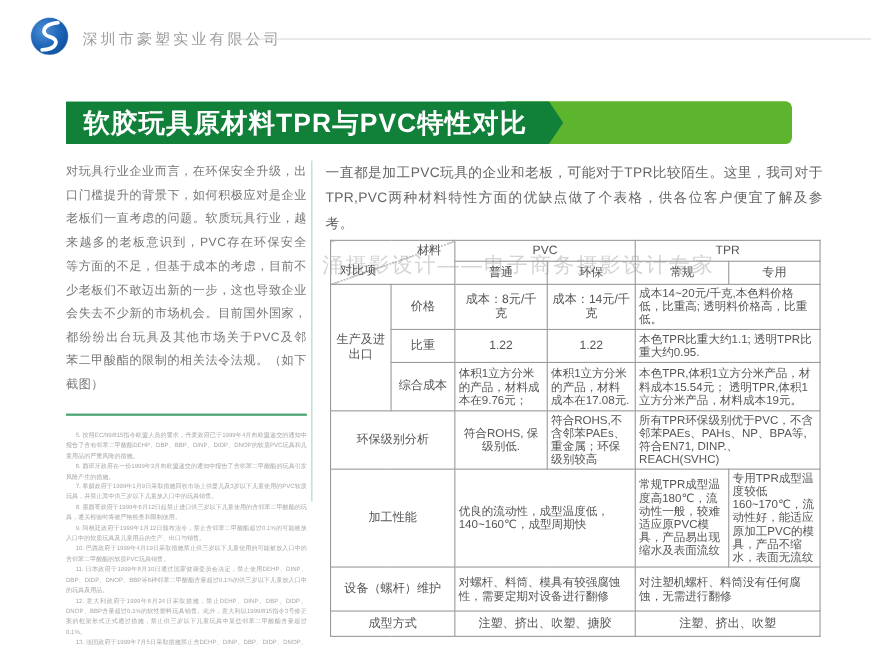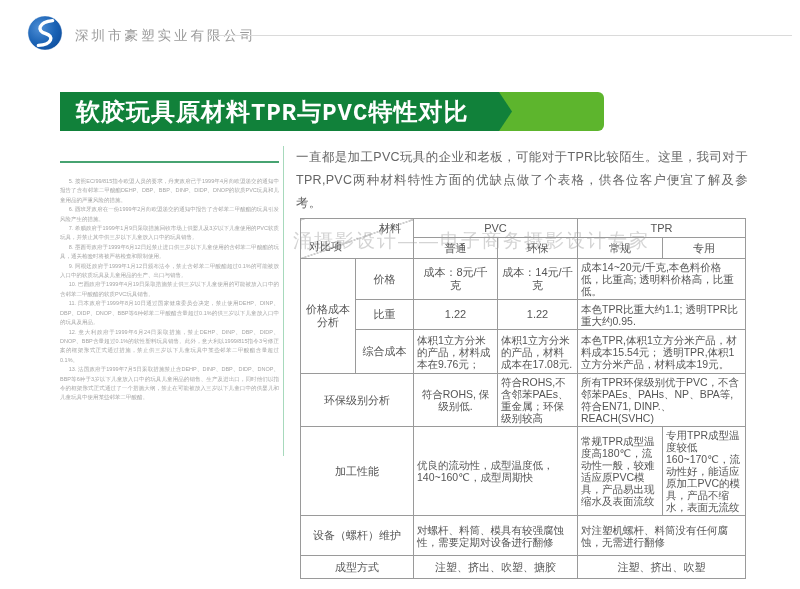--- a/index.html
+++ b/index.html
@@ -6,21 +6,21 @@
   html,body { background:#ffffff; }
   .page {
     position:relative; width:800px; height:589px; background:#ffffff; overflow:hidden;
     font-family:"Liberation Sans","DejaVu Sans",sans-serif; color:#666;
   }
   
   .logo { position:absolute; left:26px; top:14px; width:38px; height:38px; }
   .company { position:absolute; left:75px; top:27px; font-size:13.5px; color:#9b9b9b; letter-spacing:3px; white-space:nowrap; }
   .header-line { position:absolute; left:208px; right:8px; top:35px; height:1px; background:#dadada; }
   
-  .banner { position:absolute; left:60px; top:92px; width:544px; height:39px;font-family:Liberation Mono, monospace; }
+  .banner { position:absolute; left:60px; top:92px; width:660px; height:39px; }
   .banner-light { position:absolute; left:400px; right:0; top:0; bottom:0; background:#5db52d; border-radius:0 6px 6px 0; }
   .banner-dark {
     position:absolute; left:0; top:0; bottom:0; width:452px; background:#11813a;
     clip-path:polygon(0 0, calc(100% - 13px) 0, 100% 50%, calc(100% - 13px) 100%, 0 100%);
     display:flex; align-items:center; padding-left:16px;
     font-size:24px; font-weight:bold; color:#fff; letter-spacing:1px; white-space:nowrap;
   }
   
   .wm { position:absolute; pointer-events:none; white-space:nowrap; }
   .wm-left  { left:234px; top:322px; font-family:"Liberation Serif","DejaVu Serif",serif; font-size:52px; color:#ededed; letter-spacing:4px; }
@@ -73,20 +73,21 @@
   </svg>
   <div class="company">深圳市豪塑实业有限公司</div>
   <div class="header-line"></div>
 
   <div class="banner">
     <div class="banner-light"></div>
     <div class="banner-dark">软胶玩具原材料TPR与PVC特性对比</div>
   </div>
 
   <div class="left-col">
+    <p class="left-para">对玩具行业企业而言，在环保安全升级，出口门槛提升的背景下，如何积极应对是企业老板们一直考虑的问题。软质玩具行业，越来越多的老板意识到，PVC存在环保安全等方面的不足，但基于成本的考虑，目前不少老板们不敢迈出新的一步，这也导致企业会失去不少新的市场机会。目前国外国家，都纷纷出台玩具及其他市场关于PVC及邻苯二甲酸酯的限制的相关法令法规。（如下截图）</p>
     <div class="left-hr"></div>
     <div class="fine-print">
       <p>5. 按照EC/99/815指令欧盟人员的要求，丹麦政府已于1999年4月向欧盟递交的通知中报告了含有邻苯二甲酸酯DEHP、DBP、BBP、DINP、DIDP、DNOP的软质PVC玩具和儿童用品的严重风险的措施。</p>
       <p>6. 西班牙政府在一份1999年2月向欧盟递交的通知中报告了含邻苯二甲酸酯的玩具引发风险产生的措施。</p>
       <p>7. 希腊政府于1999年1月9日采取措施回收市场上供婴儿及3岁以下儿童使用的PVC软质玩具，并禁止其中供三岁以下儿童放入口中的玩具销售。</p>
       <p>8. 墨西哥政府于1999年6月12日起禁止进口供三岁以下儿童使用的含邻苯二甲酸酯的玩具，通关检验时将被严格检查和限制使用。</p>
       <p>9. 阿根廷政府于1999年1月12日颁布法令，禁止含邻苯二甲酸酯超过0.1%的可能被放入口中的软质玩具及儿童用品的生产、出口与销售。</p>
       <p>10. 巴西政府于1999年4月19日采取措施禁止供三岁以下儿童使用的可能被放入口中的含邻苯二甲酸酯的软质PVC玩具销售。</p>
       <p>11. 日本政府于1999年8月10日通过国家健康委员会决定，禁止使用DEHP、DINP、DBP、DIDP、DNOP、BBP等6种邻苯二甲酸酯含量超过0.1%的供三岁以下儿童放入口中的玩具及用品。</p>
       <p>12. 意大利政府于1999年6月24日采取措施，禁止DEHP、DINP、DBP、DIDP、DNOP、BBP含量超过0.1%的软性塑料玩具销售。此外，意大利以1999/815指令3号修正案的框架形式正式通过措施，禁止供三岁以下儿童玩具中某些邻苯二甲酸酯含量超过0.1%。</p>
@@ -118,21 +119,21 @@
         <td colspan="2">PVC</td>
         <td colspan="2">TPR</td>
       </tr>
       <tr style="height:21px">
         <td>普通</td>
         <td>环保</td>
         <td>常规</td>
         <td>专用</td>
       </tr>
       <tr style="height:36px">
-        <td rowspan="3">价格成本分析</td>
+        <td rowspan="3">生产及进出口</td>
         <td>价格</td>
         <td>成本：8元/千克</td>
         <td>成本：14元/千克</td>
         <td class="al sm" colspan="2">成本14~20元/千克,本色料价格低，比重高; 透明料价格高，比重低。</td>
       </tr>
       <tr style="height:30px">
         <td>比重</td>
         <td>1.22</td>
         <td>1.22</td>
         <td class="al sm" colspan="2">本色TPR比重大约1.1; 透明TPR比重大约0.95.</td>

